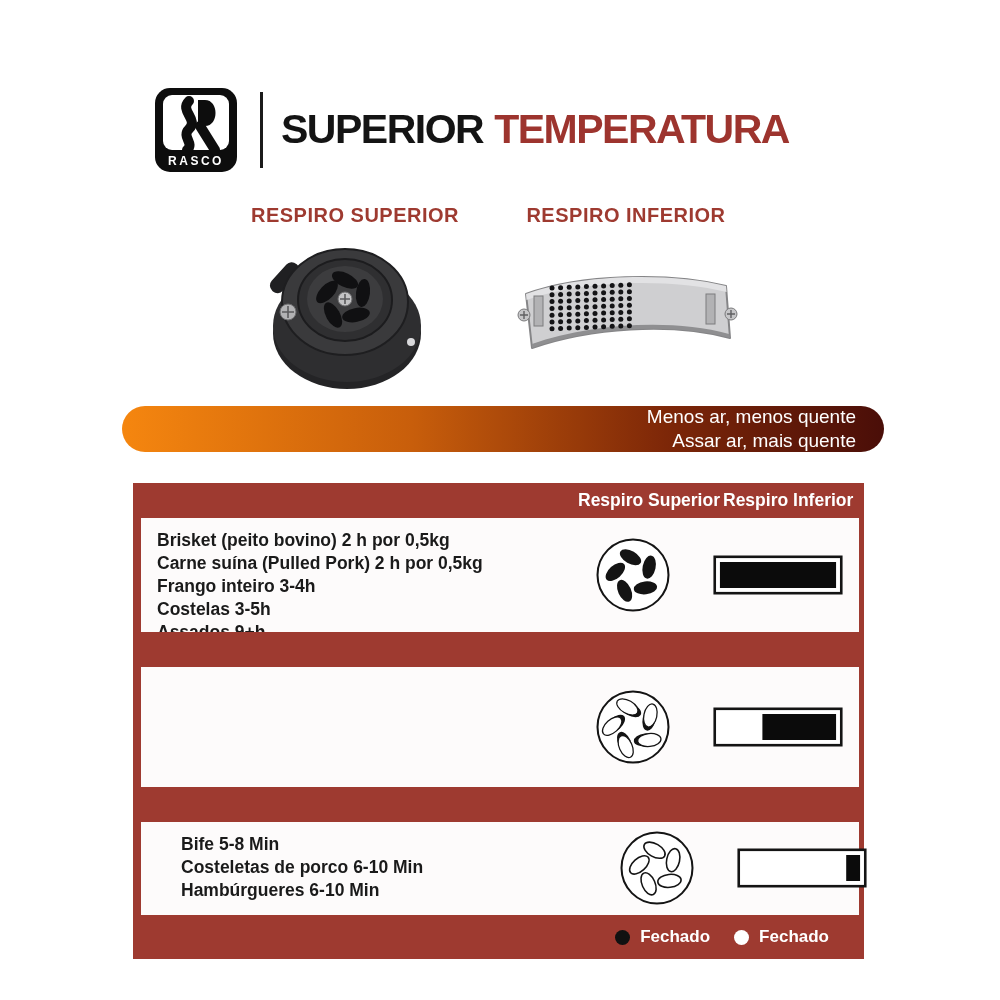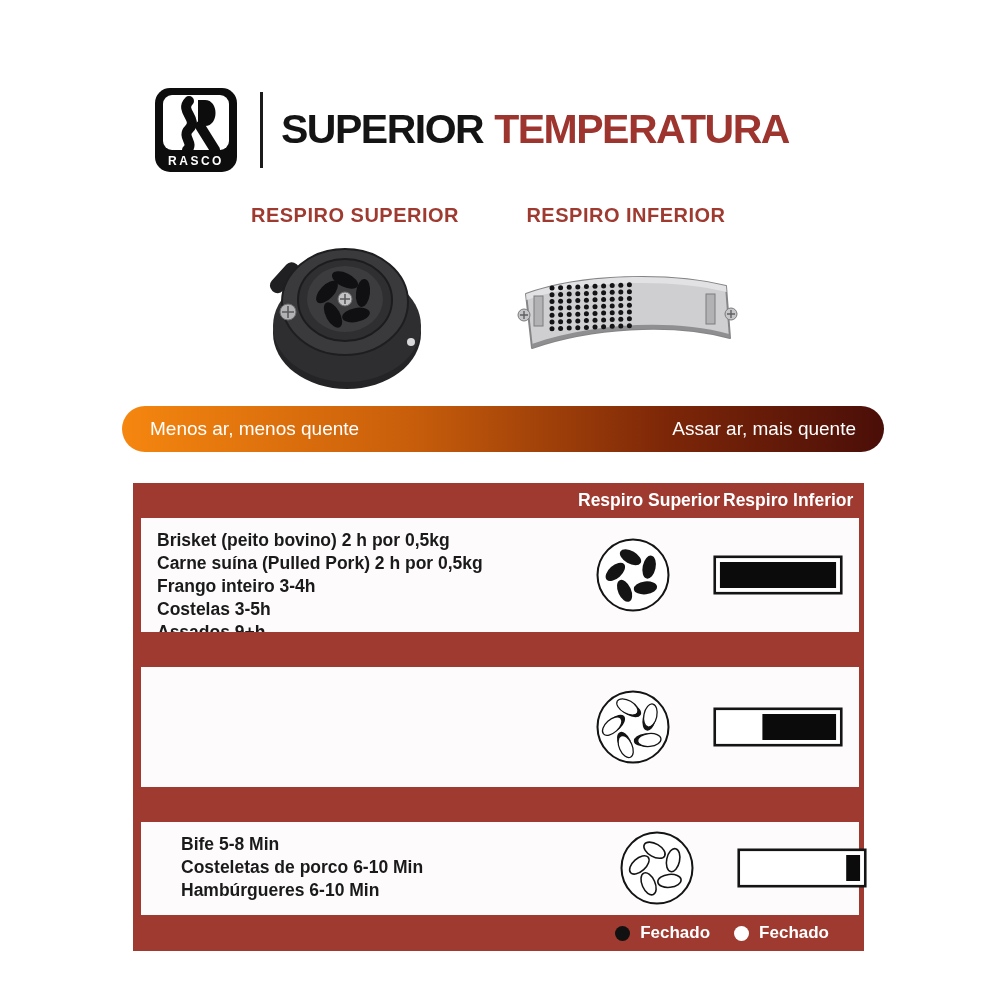--- a/index.html
+++ b/index.html
@@ -15,43 +15,43 @@
   
   .vent-label{position:absolute;top:204px;font-size:20px;font-weight:800;color:var(--brand-red,#9e3a30);letter-spacing:.5px;text-align:center;white-space:nowrap;}
   .vl-sup{left:240px;width:230px;}
   .vl-inf{left:515px;width:222px;}
   .photo-top{position:absolute;left:263px;top:230px;width:172px;height:166px;}
   .photo-bottom{position:absolute;left:510px;top:252px;width:232px;height:122px;}
 
   
   .scale-bar{position:absolute;left:122px;top:406px;width:762px;height:46px;border-radius:23px;
     background:linear-gradient(90deg,var(--grad-from,#f5860f) 0%,#c85e0b 38%,#7c2608 72%,var(--grad-to,#4a0e08) 100%);
-    display:flex;align-items:center;justify-content:space-between;padding:0 28px;box-sizing:border-box;
-    color:#fff;font-size:19px;font-weight:400;}
+    display:flex;align-items:flex-end;justify-content:space-between;padding:0 28px;box-sizing:border-box;
+    color:#fff;font-size:19px;font-weight:400;flex-direction:column;}
 
   
   .table{position:absolute;left:133px;top:483px;width:731px;box-sizing:border-box;
     border-left:8px solid var(--brand-red,#9e3a30);border-right:5px solid var(--brand-red,#9e3a30);background:#fdfbfb;}
   .sec-header{position:relative;height:35px;line-height:35px;background:var(--brand-red,#9e3a30);color:#fff;
     font-size:17.5px;font-weight:700;padding-left:14px;white-space:pre;}
   .col-head{position:absolute;top:0;font-size:17.5px;font-weight:700;}
   .col-sup{left:437px;}
   .col-inf{left:582px;}
   .sec-body{position:relative;background:#fdfbfb;}
   .sb-1{height:114px;padding-left:36px;}
   .sb-2{height:120px;}
   .sb-3{height:93px;margin-left:24px;}
   .food-list{position:absolute;left:16px;top:11px;font-size:17.5px;font-weight:700;color:#1a1a1a;line-height:23px;white-space:pre-wrap;}
   .daisy{position:absolute;left:453px;width:78px;height:78px;}
   .d-1{top:18px;} .d-2{top:21px;} .d-3{top:7px;}
   .slider{position:absolute;left:572px;width:130px;height:40px;}
   .s-1{top:37px;} .s-2{top:40px;} .s-3{top:26px;}
 
   
-  .legend{height:36px;background:var(--brand-red,#9e3a30);display:flex;align-items:center;justify-content:flex-end;
+  .legend{height:44px;background:var(--brand-red,#9e3a30);display:flex;align-items:center;justify-content:flex-end;
     gap:10px;padding-right:16px;color:#fff;font-size:17px;font-weight:700;}
   .dot{width:15px;height:15px;border-radius:50%;display:inline-block;}
   .dot-closed{background:#111;}
   .dot-open{background:#fff;}
   .legend .lbl{margin-right:14px;}
 </style>
 </head>
 <body>
 
 <div class="page">

